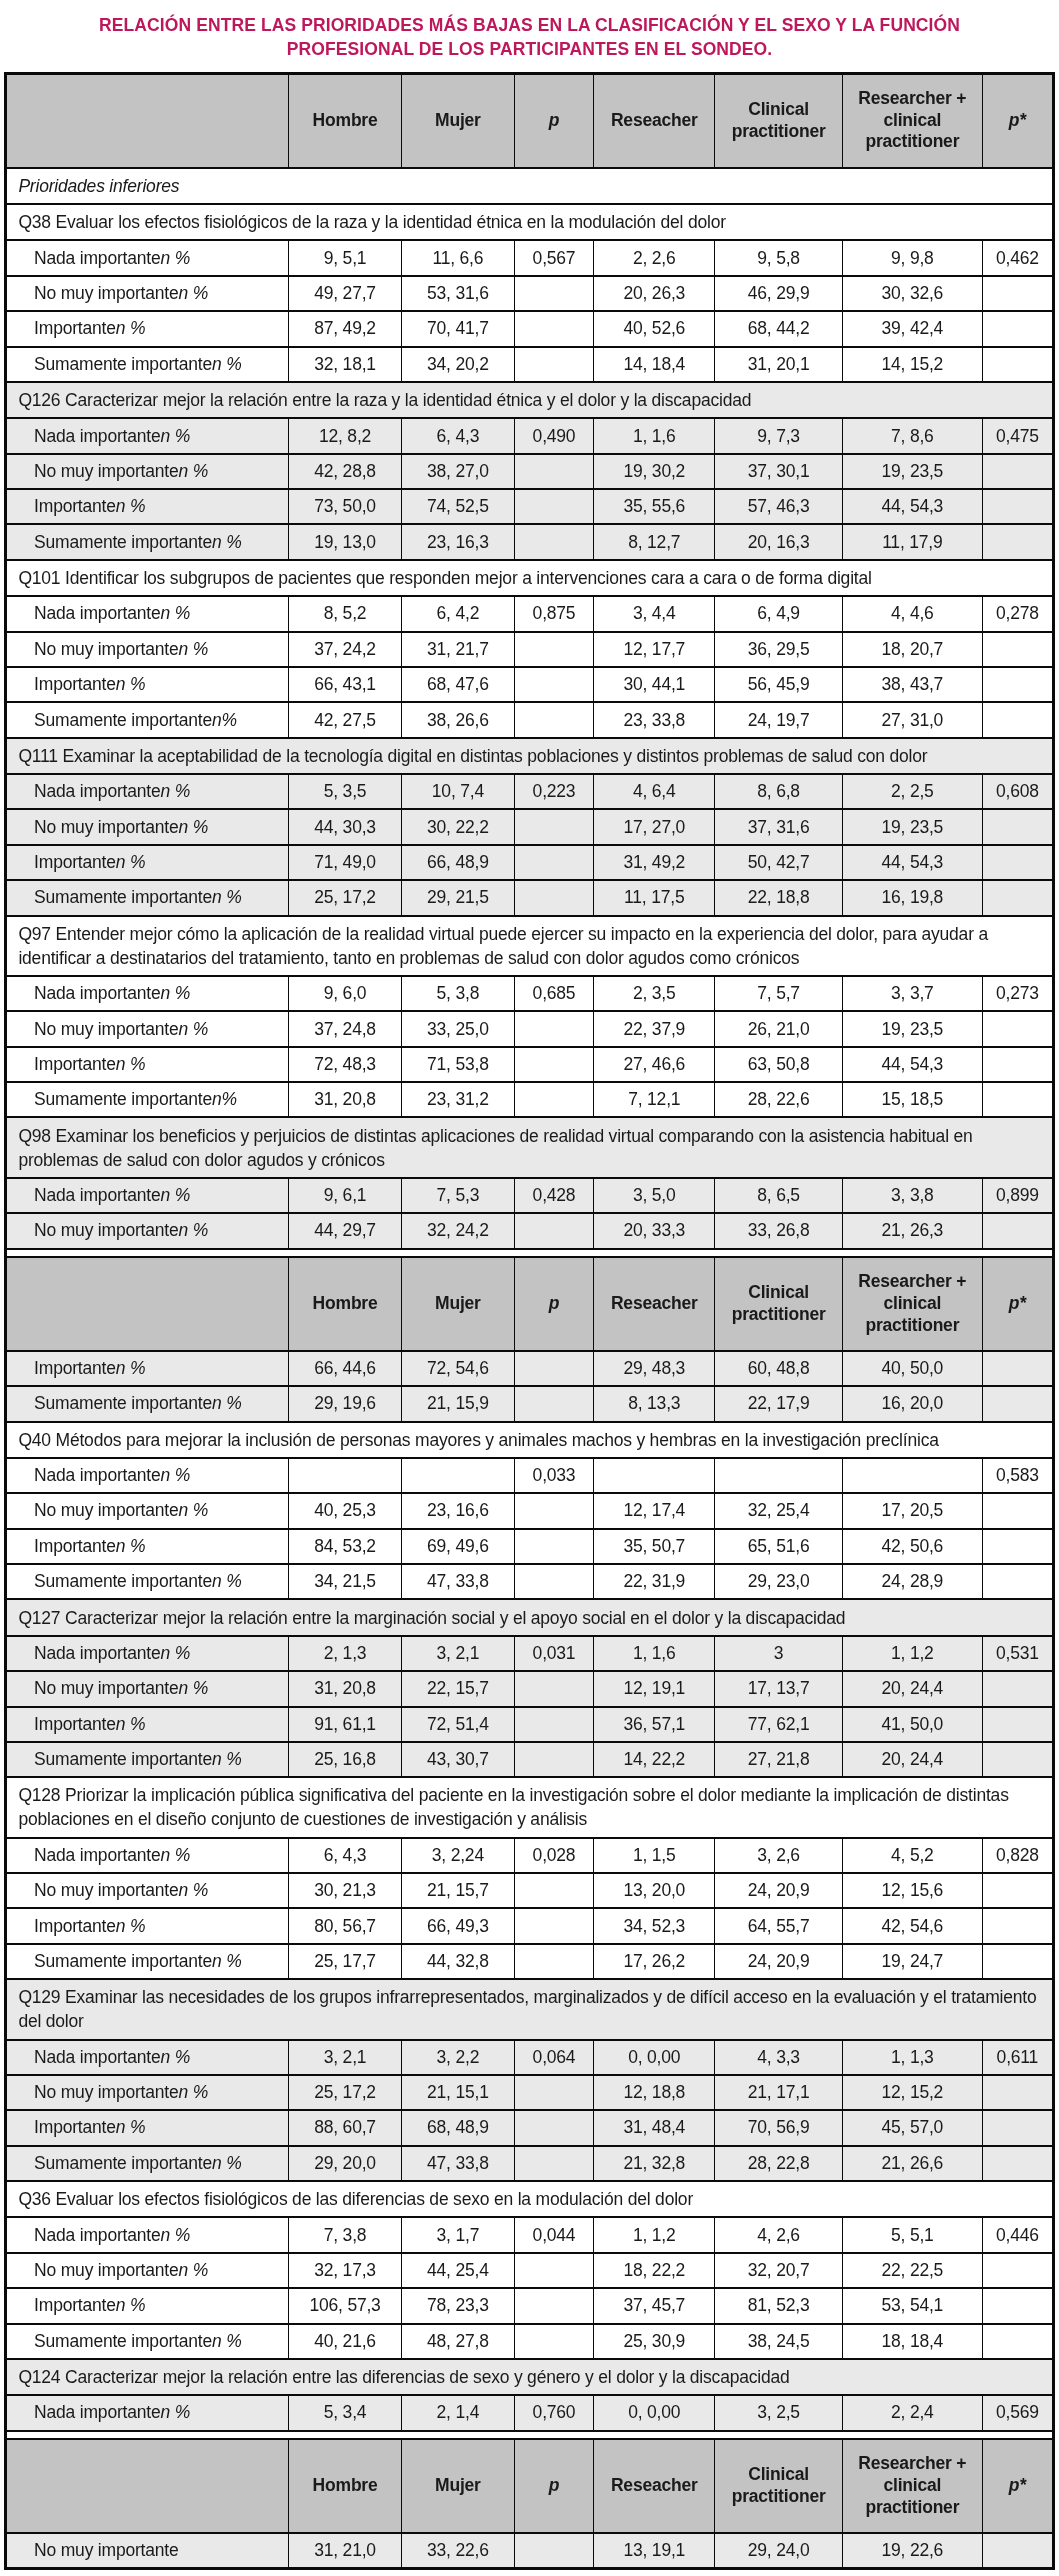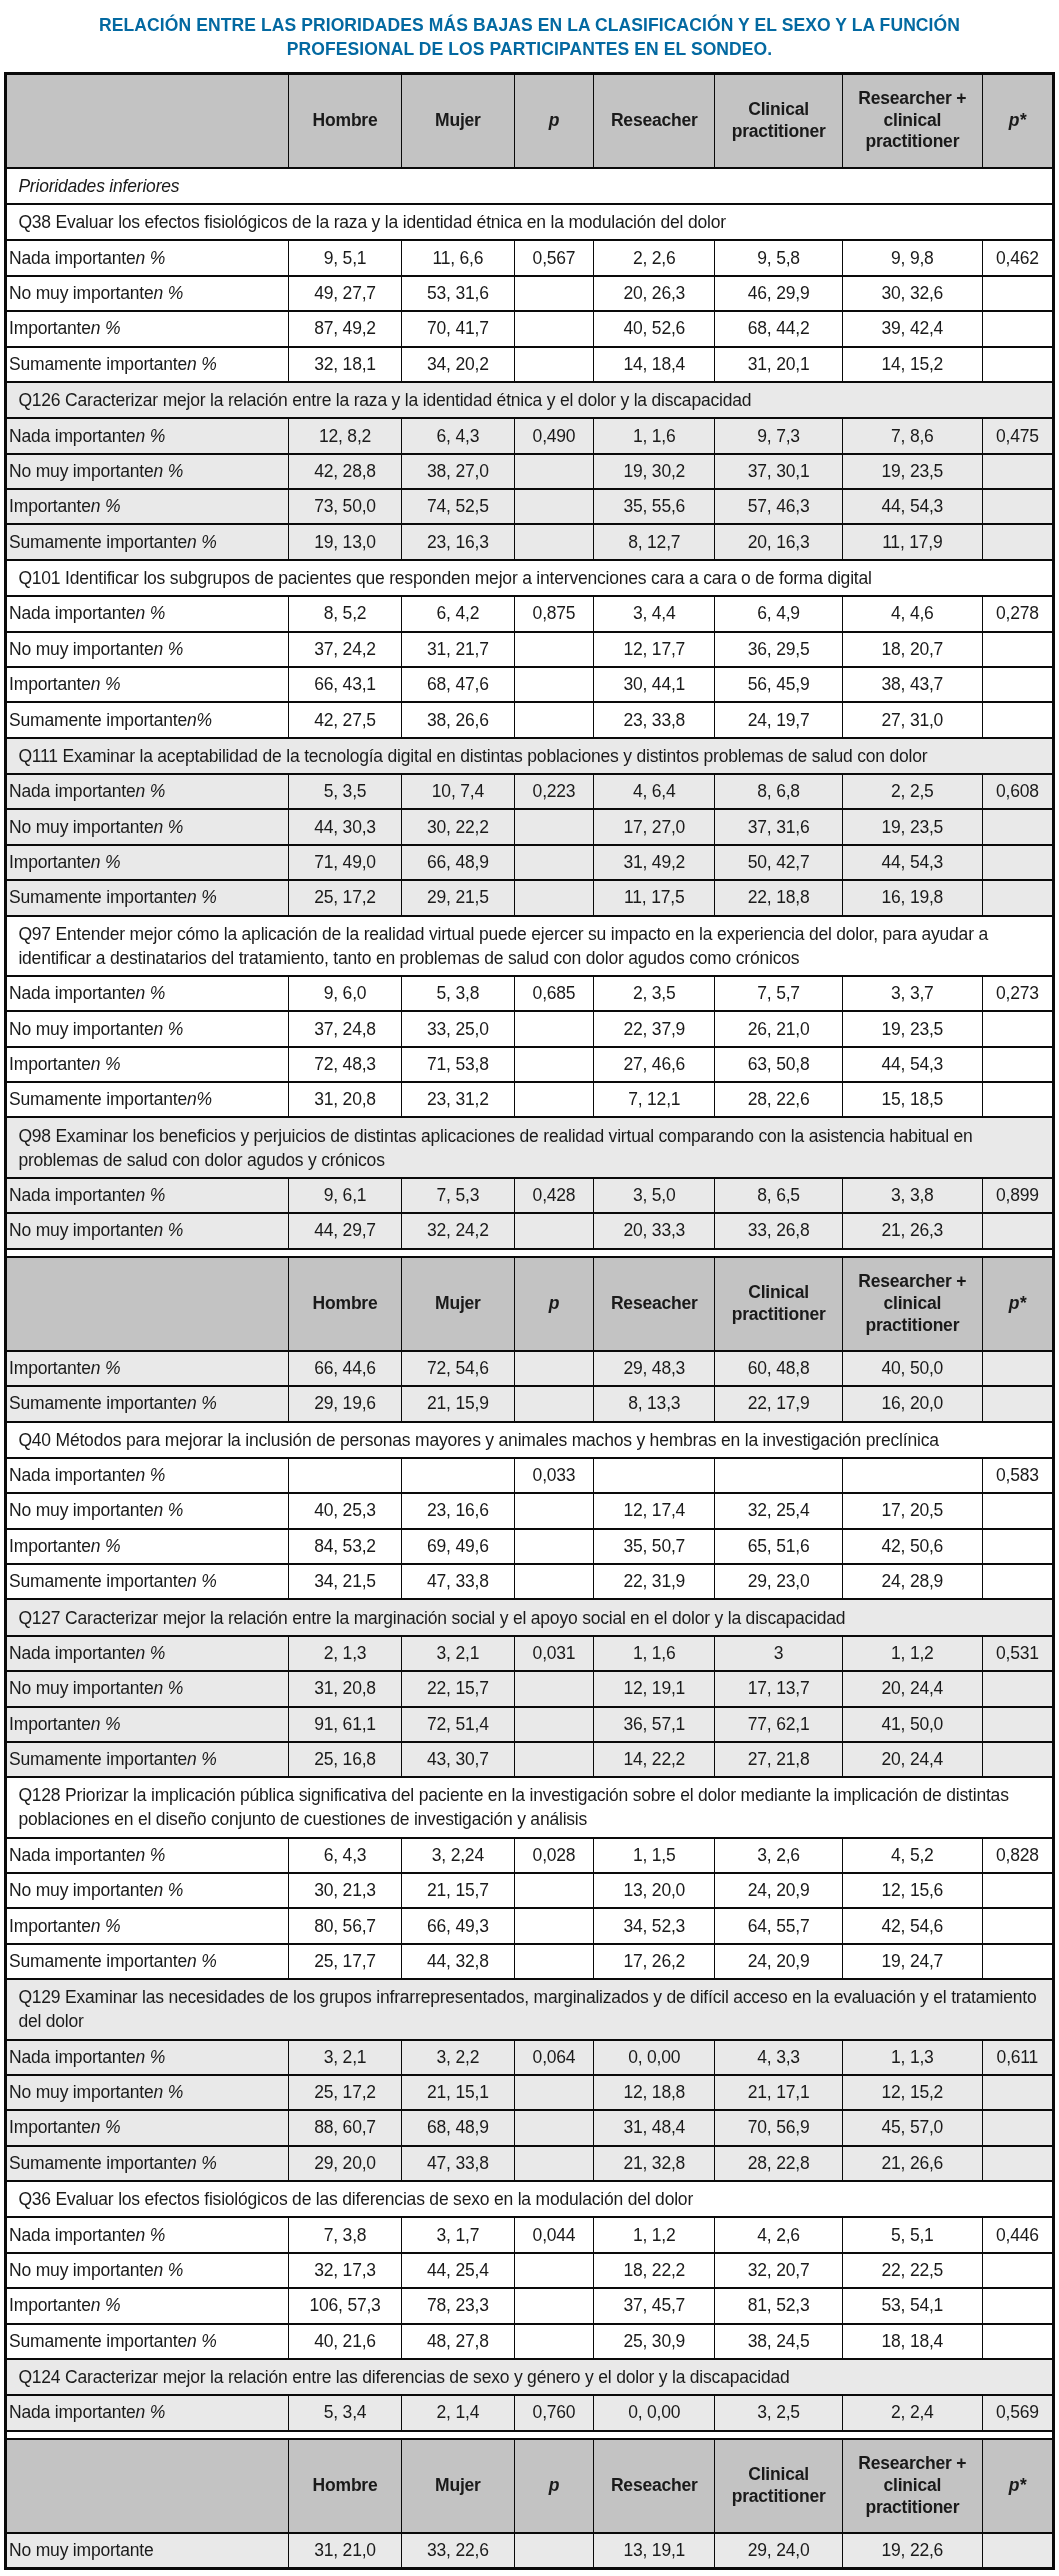--- a/index.html
+++ b/index.html
@@ -18,40 +18,40 @@
     color:var(--text-c);
     letter-spacing:-0.2px;
   }
   .page{width:1059px;}
   .titleblock{ text-align:center; padding-top:13.4px; padding-bottom:10.3px;}
   .titleblock .tnum{
     font-size:17.5px; line-height:24px; font-weight:bold; color:var(--title-c);
     letter-spacing:0.3px;
   }
   .titleblock .tcap{
-    font-size:17.5px; line-height:24px; font-weight:bold; color:#0369a1;
+    font-size:17.5px; line-height:24px; font-weight:bold; color:#be185d;
     letter-spacing:0.1px;
   }
   .tbl{
     margin:0 4.1px;
     border:3.1px solid var(--border-c);
     background:#fff;
   }
   .seg{display:flex; border-top:2.1px solid var(--border-c); align-items:stretch;}
   .seg.first{border-top:none;}
   .seg.gaprow{height:8.2px; background:#fff;}
   .cell{
     border-left:1px solid var(--border-c);
     display:flex; align-items:center; justify-content:center;
     text-align:center;
     font-size:17.5px; line-height:23px;
     padding:5.2px 4.1px;
     word-break:normal;
   }
-  .cell.c0{border-left:none; justify-content:flex-start; text-align:left; padding-left:2px; padding-right:7.2px;}
+  .cell.c0{border-left:none; justify-content:flex-start; text-align:left; padding-left:27px; padding-right:7.2px;}
   .c0{flex:0 0 26.9%;}
   .c1{flex:0 0 10.8%;}
   .c2{flex:0 0 10.8%;}
   .c3{flex:0 0 7.6%;}
   .c4{flex:0 0 11.6%;}
   .c5{flex:0 0 12.2%;}
   .c6{flex:0 0 13.4%;}
   .c7{flex:1 1 auto;}
   .seg.headrow .cell{
     background:var(--header-bg);

